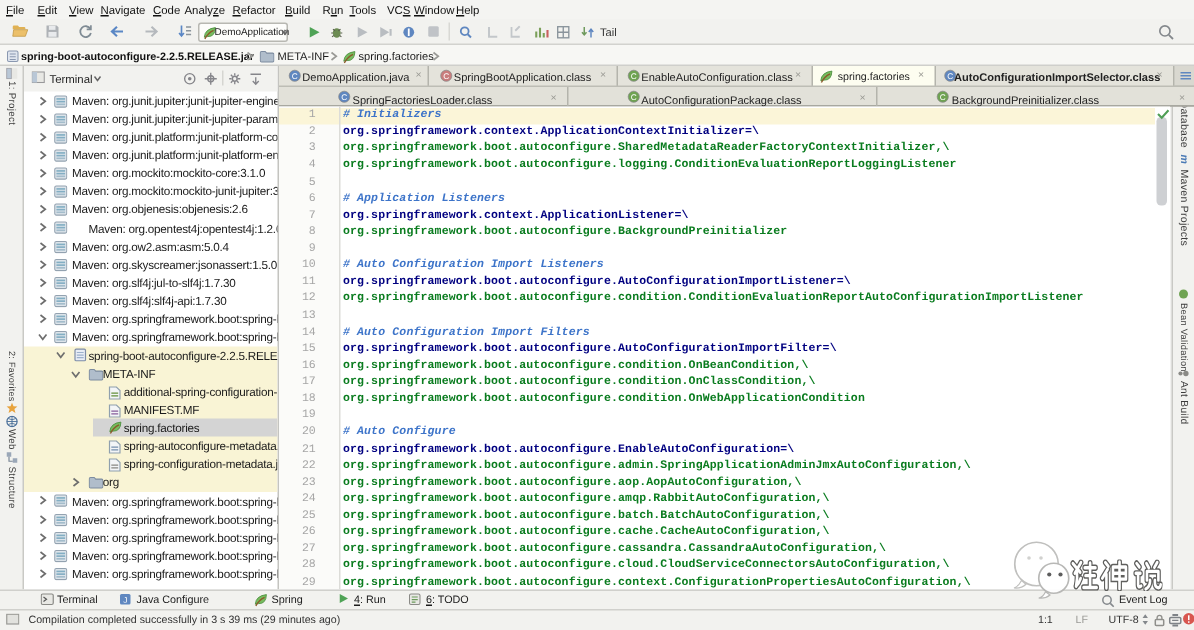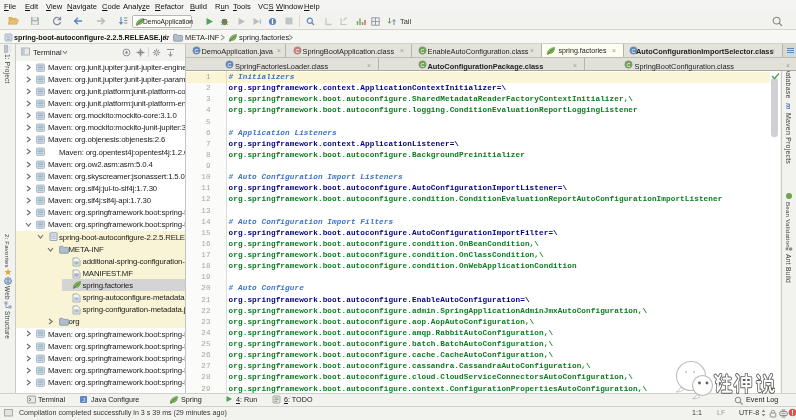--- a/index.html
+++ b/index.html
@@ -489,27 +489,27 @@
 <svg style="position:absolute;left:224.5px;top:60px" width="9" height="9" viewBox="0 0 9 9">
     <circle cx="4.5" cy="4.5" r="3.7" fill="#5f87c0" stroke="#888" stroke-width="0.5"></circle>
     <text x="4.5" y="6.6" font-size="5.5" text-anchor="middle" fill="#fff" font-family="Liberation Sans">C</text>
   </svg>
 <div class="abs ui" style="left:235px;top:61.5px;font-size:7.4px;font-weight:normal;color:#222">SpringFactoriesLoader.class</div>
 <div class="abs" style="left:367px;top:61.5px;font-size:7px;color:#9a9a94">×</div>
 <svg style="position:absolute;left:417.5px;top:60px" width="9" height="9" viewBox="0 0 9 9">
     <circle cx="4.5" cy="4.5" r="3.7" fill="#6fa352" stroke="#888" stroke-width="0.5"></circle>
     <text x="4.5" y="6.6" font-size="5.5" text-anchor="middle" fill="#fff" font-family="Liberation Sans">C</text>
   </svg>
-<div class="abs ui" style="left:427.5px;top:61.5px;font-size:7.4px;font-weight:bold;color:#222">AutoConfigurationPackage.class</div>
+<div class="abs ui" style="left:427.5px;top:61.5px;font-size:7.4px;font-weight:normal;color:#222">AutoConfigurationPackage.class</div>
 <div class="abs" style="left:573px;top:61.5px;font-size:7px;color:#9a9a94">×</div>
 <svg style="position:absolute;left:623.5px;top:60px" width="9" height="9" viewBox="0 0 9 9">
     <circle cx="4.5" cy="4.5" r="3.7" fill="#6fa352" stroke="#888" stroke-width="0.5"></circle>
     <text x="4.5" y="6.6" font-size="5.5" text-anchor="middle" fill="#fff" font-family="Liberation Sans">C</text>
   </svg>
-<div class="abs ui" style="left:634.5px;top:61.5px;font-size:7.4px;font-weight:normal;color:#222">SpringBootConfiguration.class</div>
+<div class="abs ui" style="left:634.5px;top:61.5px;font-size:7.4px;font-weight:normal;color:#222">BackgroundPreinitializer.class</div>
 <div class="abs" style="left:786px;top:61.5px;font-size:7px;color:#9a9a94">×</div>
 <div class="abs" style="left:186px;top:71.0px;width:594px;height:322.0px;background:#fff;overflow:hidden">
     <div class="abs" style="left:0;top:1.0px;width:584px;height:11.12px;background:#fbf5d8"></div>
     <div class="abs" style="left:0;top:0;width:39.5px;height:100%;background:#fbfbf9"></div>
     <div class="abs" style="left:0;top:1.0px;width:39.5px;height:11.12px;background:#fbf5d8"></div>
     <div class="abs" style="left:39.5px;top:0;width:1px;height:100%;background:#dcdcd8"></div>
     <div class="abs" style="left:0;top:1.0px;width:24.5px;text-align:right;font-family:'Liberation Mono',monospace;font-size:7.7px;line-height:11.12px;color:#a6a6a6">1<br>2<br>3<br>4<br>5<br>6<br>7<br>8<br>9<br>10<br>11<br>12<br>13<br>14<br>15<br>16<br>17<br>18<br>19<br>20<br>21<br>22<br>23<br>24<br>25<br>26<br>27<br>28<br>29<br></div>
     <div class="abs" style="left:42.6px;top:1.0px;white-space:pre;font-family:'Liberation Mono',monospace;font-size:7.7px;letter-spacing:0.09px;line-height:11.12px;font-weight:bold"><span style="color:#3d74c9;font-style:italic"># Initializers</span><br><span style="color:#000080">org.springframework.context.ApplicationContextInitializer=\</span><br><span style="color:#0a7c1f">org.springframework.boot.autoconfigure.SharedMetadataReaderFactoryContextInitializer,\</span><br><span style="color:#0a7c1f">org.springframework.boot.autoconfigure.logging.ConditionEvaluationReportLoggingListener</span><br><span style="color:#000"></span><br><span style="color:#3d74c9;font-style:italic"># Application Listeners</span><br><span style="color:#000080">org.springframework.context.ApplicationListener=\</span><br><span style="color:#0a7c1f">org.springframework.boot.autoconfigure.BackgroundPreinitializer</span><br><span style="color:#000"></span><br><span style="color:#3d74c9;font-style:italic"># Auto Configuration Import Listeners</span><br><span style="color:#000080">org.springframework.boot.autoconfigure.AutoConfigurationImportListener=\</span><br><span style="color:#0a7c1f">org.springframework.boot.autoconfigure.condition.ConditionEvaluationReportAutoConfigurationImportListener</span><br><span style="color:#000"></span><br><span style="color:#3d74c9;font-style:italic"># Auto Configuration Import Filters</span><br><span style="color:#000080">org.springframework.boot.autoconfigure.AutoConfigurationImportFilter=\</span><br><span style="color:#0a7c1f">org.springframework.boot.autoconfigure.condition.OnBeanCondition,\</span><br><span style="color:#0a7c1f">org.springframework.boot.autoconfigure.condition.OnClassCondition,\</span><br><span style="color:#0a7c1f">org.springframework.boot.autoconfigure.condition.OnWebApplicationCondition</span><br><span style="color:#000"></span><br><span style="color:#3d74c9;font-style:italic"># Auto Configure</span><br><span style="color:#000080">org.springframework.boot.autoconfigure.EnableAutoConfiguration=\</span><br><span style="color:#0a7c1f">org.springframework.boot.autoconfigure.admin.SpringApplicationAdminJmxAutoConfiguration,\</span><br><span style="color:#0a7c1f">org.springframework.boot.autoconfigure.aop.AopAutoConfiguration,\</span><br><span style="color:#0a7c1f">org.springframework.boot.autoconfigure.amqp.RabbitAutoConfiguration,\</span><br><span style="color:#0a7c1f">org.springframework.boot.autoconfigure.batch.BatchAutoConfiguration,\</span><br><span style="color:#0a7c1f">org.springframework.boot.autoconfigure.cache.CacheAutoConfiguration,\</span><br><span style="color:#0a7c1f">org.springframework.boot.autoconfigure.cassandra.CassandraAutoConfiguration,\</span><br><span style="color:#0a7c1f">org.springframework.boot.autoconfigure.cloud.CloudServiceConnectorsAutoConfiguration,\</span><br><span style="color:#0a7c1f">org.springframework.boot.autoconfigure.context.ConfigurationPropertiesAutoConfiguration,\</span><br></div>
     <div class="abs" style="left:584.5px;top:6.5px;width:7px;height:59px;background:#c6c8cb;border-radius:3px;opacity:0.85"></div>
     <svg style="position:absolute;left:585px;top:1px" width="9" height="8" viewBox="0 0 9 8">

